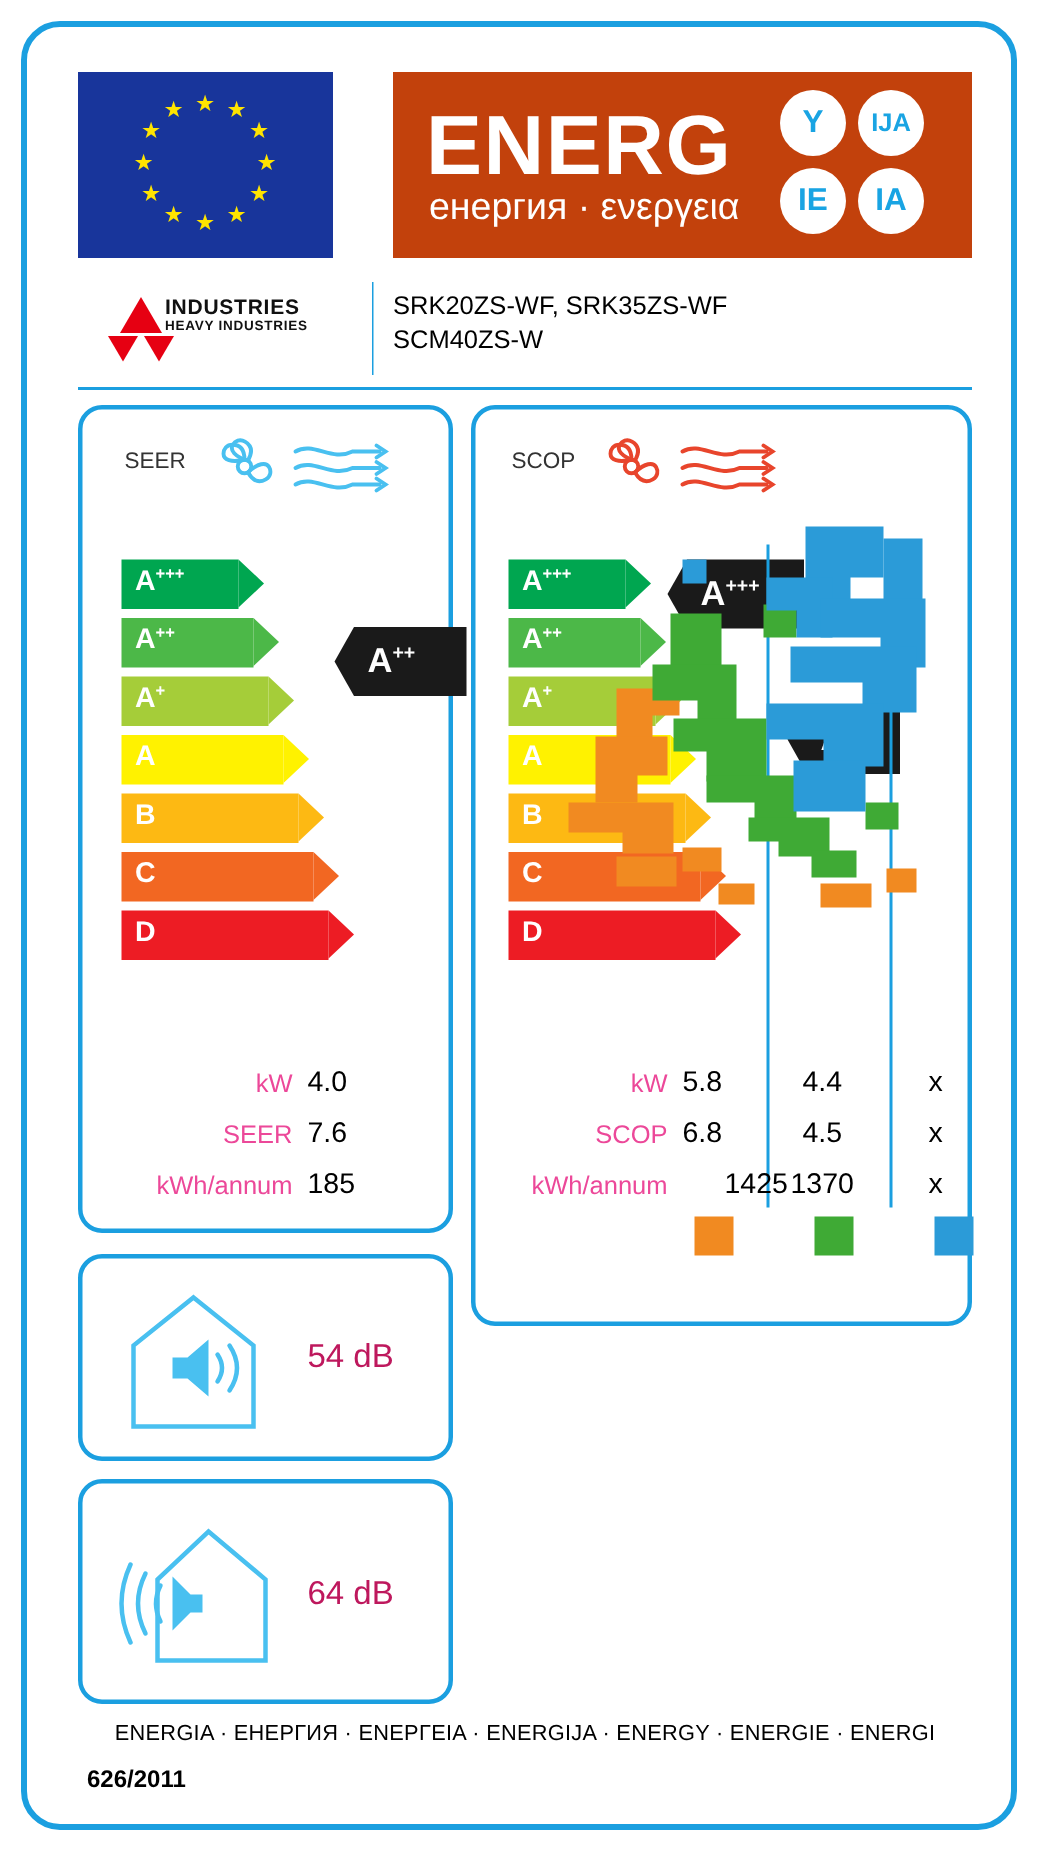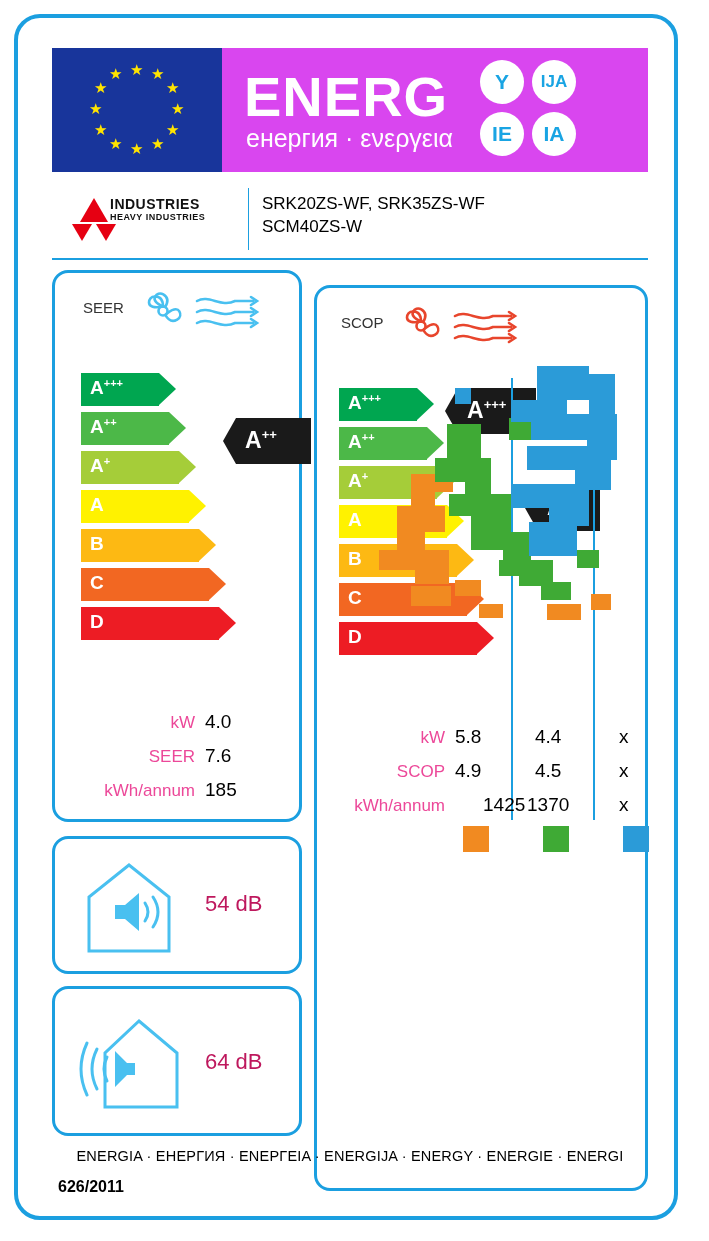--- a/index.html
+++ b/index.html
@@ -7,21 +7,21 @@
 
   .label-root{
     position:absolute;left:14px;top:14px;width:664px;height:1206px;
     border:4px solid #1b9fe0;border-radius:26px;box-sizing:border-box;background:#fff;
   }
 
   
   .header{position:absolute;left:34px;top:30px;width:596px;height:124px;display:flex;}
   .eu-flag{width:170px;height:124px;background:#18359b;position:relative;}
   .eu-flag .star{position:absolute;color:#ffe400;font-size:15px;line-height:15px;}
-  .energ-box{flex:1;background:#d946ef;position:relative;}
+  .energ-box{flex:1;background:#c2410c;position:relative;margin-left:40px;}
   .energ-word{position:absolute;left:22px;top:16px;color:#fff;font-size:56px;font-weight:bold;letter-spacing:1px;}
   .energ-sub{position:absolute;left:24px;top:76px;color:#fff;font-size:25px;}
   .cls-circle{position:absolute;border-radius:50%;background:#fff;color:#19a4e3;
     display:flex;align-items:center;justify-content:center;font-size:21px;font-weight:bold;}
   .c1{width:44px;height:44px;left:258px;top:12px;}
   .c2{width:44px;height:44px;left:310px;top:12px;}
   .c3{width:44px;height:44px;left:258px;top:64px;}
   .c4{width:44px;height:44px;left:310px;top:64px;}
 
   
@@ -29,21 +29,21 @@
   .mhi-logo{position:absolute;left:16px;top:10px;width:170px;height:46px;}
   .mhi-name{position:absolute;left:58px;top:8px;font-size:14px;font-weight:bold;color:#111;letter-spacing:.5px;}
   .mhi-sub{position:absolute;left:58px;top:24px;font-size:9px;font-weight:bold;color:#111;letter-spacing:.5px;}
   .model-div{position:absolute;left:196px;top:0;width:1px;height:62px;background:#1b9fe0;}
   .model-text{position:absolute;left:210px;top:4px;font-size:17px;color:#000;line-height:23px;}
   .hr-under-brand{position:absolute;left:34px;top:240px;width:596px;height:2px;background:#1b9fe0;}
 
   
   .panel{position:absolute;border:3px solid #1b9fe0;border-radius:16px;box-sizing:border-box;background:#fff;}
   .p-seer{left:34px;top:252px;width:250px;height:552px;}
-  .p-scop{left:296px;top:267px;width:334px;height:906px;}
+  .p-scop{left:296px;top:252px;width:334px;height:614px;}
   .p-noise1{left:34px;top:818px;width:250px;height:138px;}
   .p-noise2{left:34px;top:968px;width:250px;height:150px;}
 
   .panel-title{position:absolute;font-size:15px;color:#333;}
 
   
   .scale{position:absolute;}
   .arrow{position:relative;height:33px;margin-bottom:6px;display:block;}
   .arrow .body{position:absolute;left:0;top:0;height:33px;}
   .arrow .tip{position:absolute;top:0;width:0;height:0;border-top:16.5px solid transparent;border-bottom:16.5px solid transparent;}
@@ -264,21 +264,21 @@
 
     <div class="vline" style="left:194px;top:90px;height:442px;"></div>
     <div class="vline" style="left:276px;top:90px;height:442px;"></div>
 
     <div class="vlabel" style="left:0px;top:440px;width:128px;">kW</div>
     <div class="vnum" style="left:138px;top:438px;">5.8</div>
     <div class="vnum" style="left:218px;top:438px;">4.4</div>
     <div class="vnum" style="left:302px;top:438px;">x</div>
 
     <div class="vlabel" style="left:0px;top:474px;width:128px;">SCOP</div>
-    <div class="vnum" style="left:138px;top:472px;">4.9</div>
+    <div class="vnum" style="left:138px;top:472px;">6.8</div>
     <div class="vnum" style="left:218px;top:472px;">4.5</div>
     <div class="vnum" style="left:302px;top:472px;">x</div>
 
     <div class="vlabel" style="left:-8px;top:508px;width:136px;">kWh/annum</div>
     <div class="vnum" style="left:130px;top:506px;margin-left:36px;">1425</div>
     <div class="vnum" style="left:210px;top:506px;">1370</div>
     <div class="vnum" style="left:302px;top:506px;">x</div>
 
     <div class="swatch" id="sw0" style="left: 146px; top: 538px; background: rgb(241, 138, 33);"></div>
     <div class="swatch" id="sw1" style="left: 226px; top: 538px; background: rgb(63, 170, 53);"></div>

